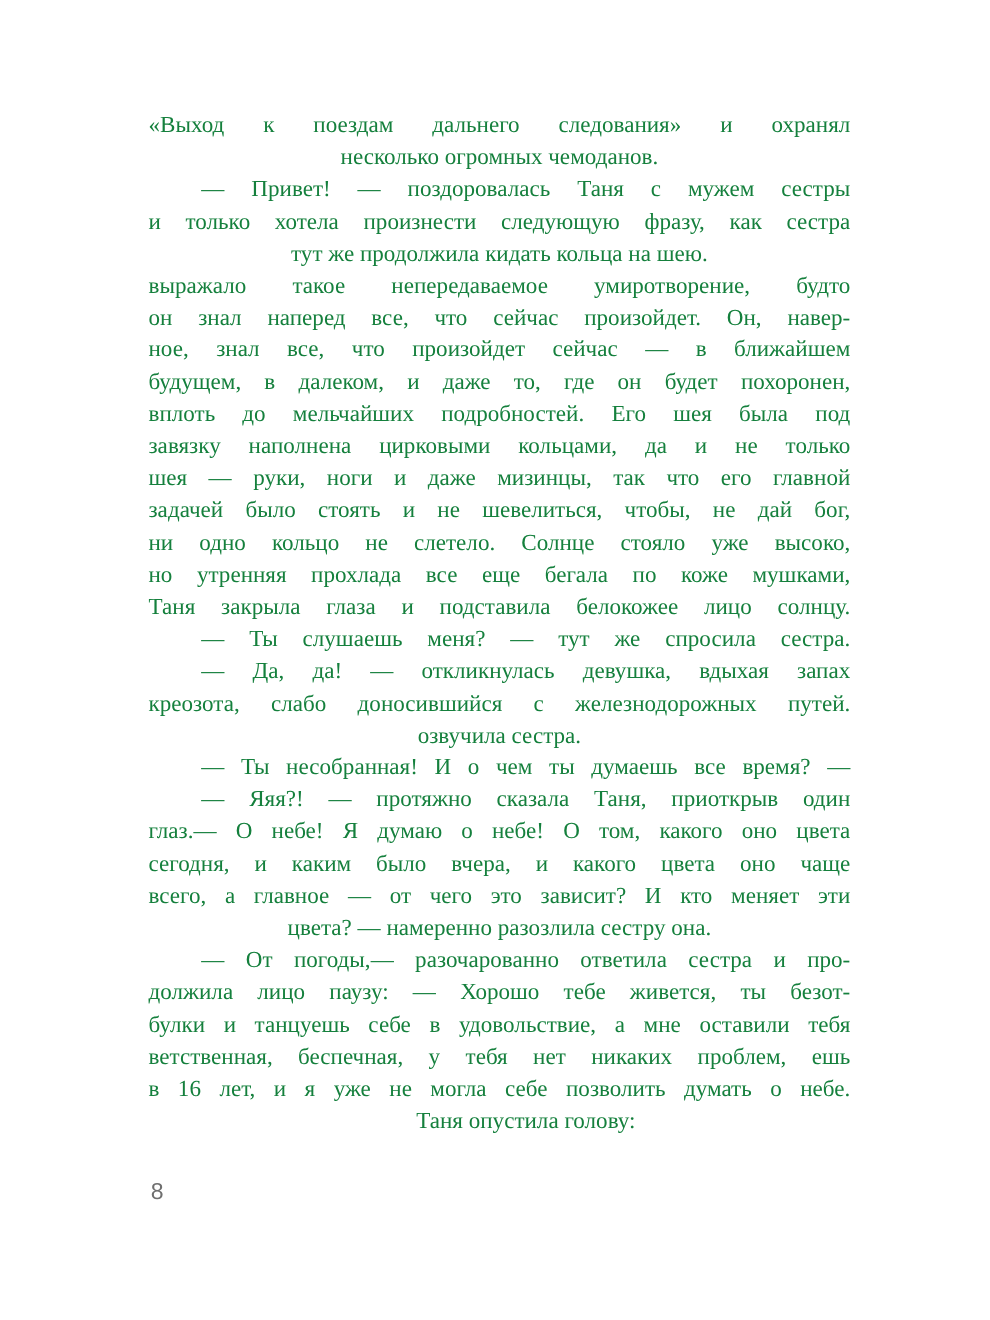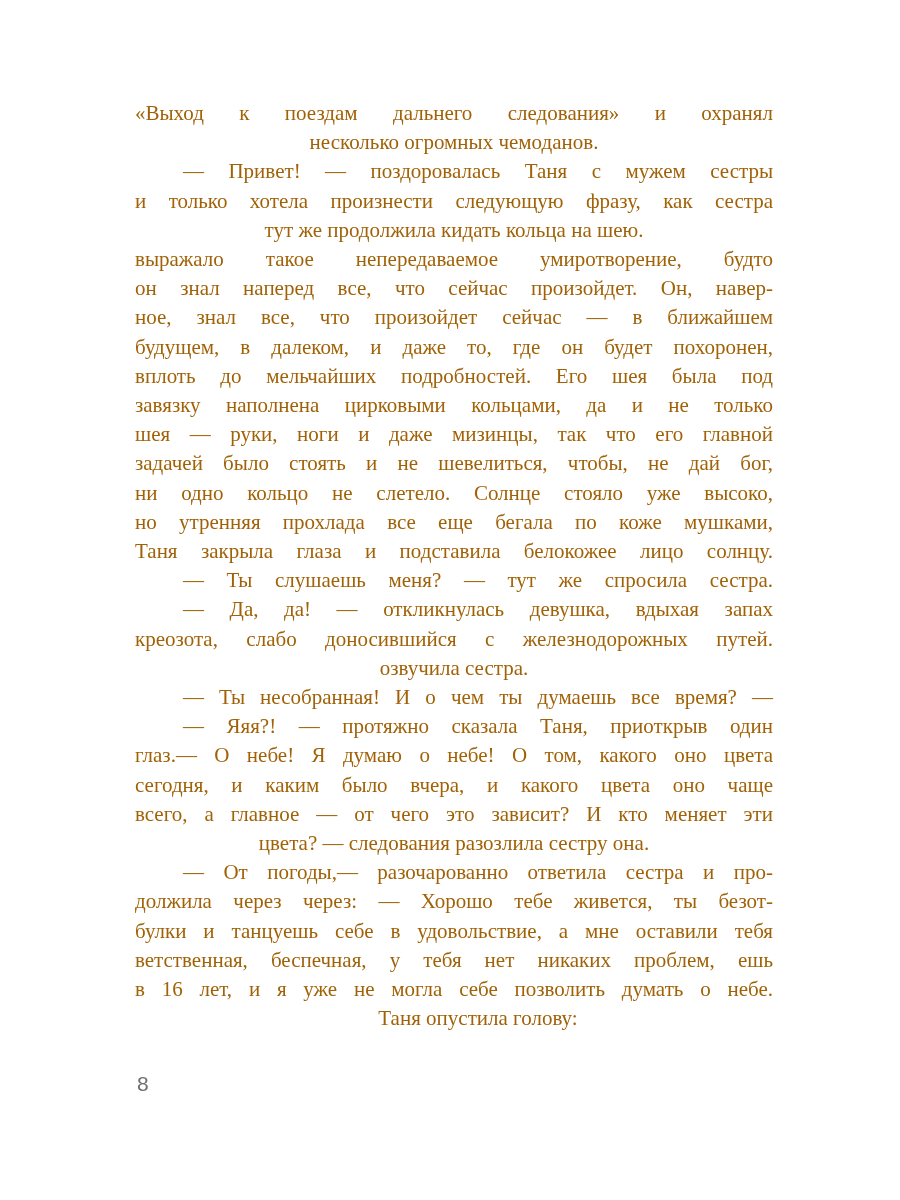--- a/index.html
+++ b/index.html
@@ -46,21 +46,21 @@
     top: 1072px;
     font-family: "Liberation Sans", "DejaVu Sans", sans-serif;
     font-size: 21px;
     color: #6f6f6f;
   }
 </style>
 </head>
 <body style="background: rgb(255, 255, 255);">
 
 <div class="page">
-  <div class="text-block" style="color: #a16207;">
+  <div class="text-block" style="color: #15803d;">
       <div class="paragraph">
         <div class="line j">«Выход к поездам дальнего следования» и охранял</div>
         <div class="line">несколько огромных чемоданов.</div>
       </div>
       <div class="paragraph">
         <div class="line j indent">— Привет! — поздоровалась Таня с мужем сестры</div>
         <div class="line j">и только хотела произнести следующую фразу, как сестра</div>
         <div class="line">тут же продолжила кидать кольца на шею.</div>
       </div>
       <div class="paragraph">
@@ -85,25 +85,25 @@
       </div>
       <div class="paragraph">
         <div class="line">озвучила сестра.</div>
         <div class="line j indent">— Ты несобранная! И о чем ты думаешь все время? —</div>
       </div>
       <div class="paragraph">
         <div class="line j indent">— Яяя?! — протяжно сказала Таня, приоткрыв один</div>
         <div class="line j">глаз.— О небе! Я думаю о небе! О том, какого оно цвета</div>
         <div class="line j">сегодня, и каким было вчера, и какого цвета оно чаще</div>
         <div class="line j">всего, а главное — от чего это зависит? И кто меняет эти</div>
-        <div class="line">цвета? — следования разозлила сестру она.</div>
+        <div class="line">цвета? — намеренно разозлила сестру она.</div>
       </div>
       <div class="paragraph">
         <div class="line j indent">— От погоды,— разочарованно ответила сестра и про-</div>
-        <div class="line j">должила через через: — Хорошо тебе живется, ты безот-</div>
+        <div class="line j">должила лицо паузу: — Хорошо тебе живется, ты безот-</div>
         <div class="line j">булки и танцуешь себе в удовольствие, а мне оставили тебя</div>
         <div class="line j">ветственная, беспечная, у тебя нет никаких проблем, ешь</div>
         <div class="line j">в 16 лет, и я уже не могла себе позволить думать о небе.</div>
       </div>
       <div class="paragraph">
         <div class="line indent">Таня опустила голову:</div>
       </div>
     </div>
   <div class="page-number" style="color: rgb(111, 111, 111);">8</div>
 </div>

